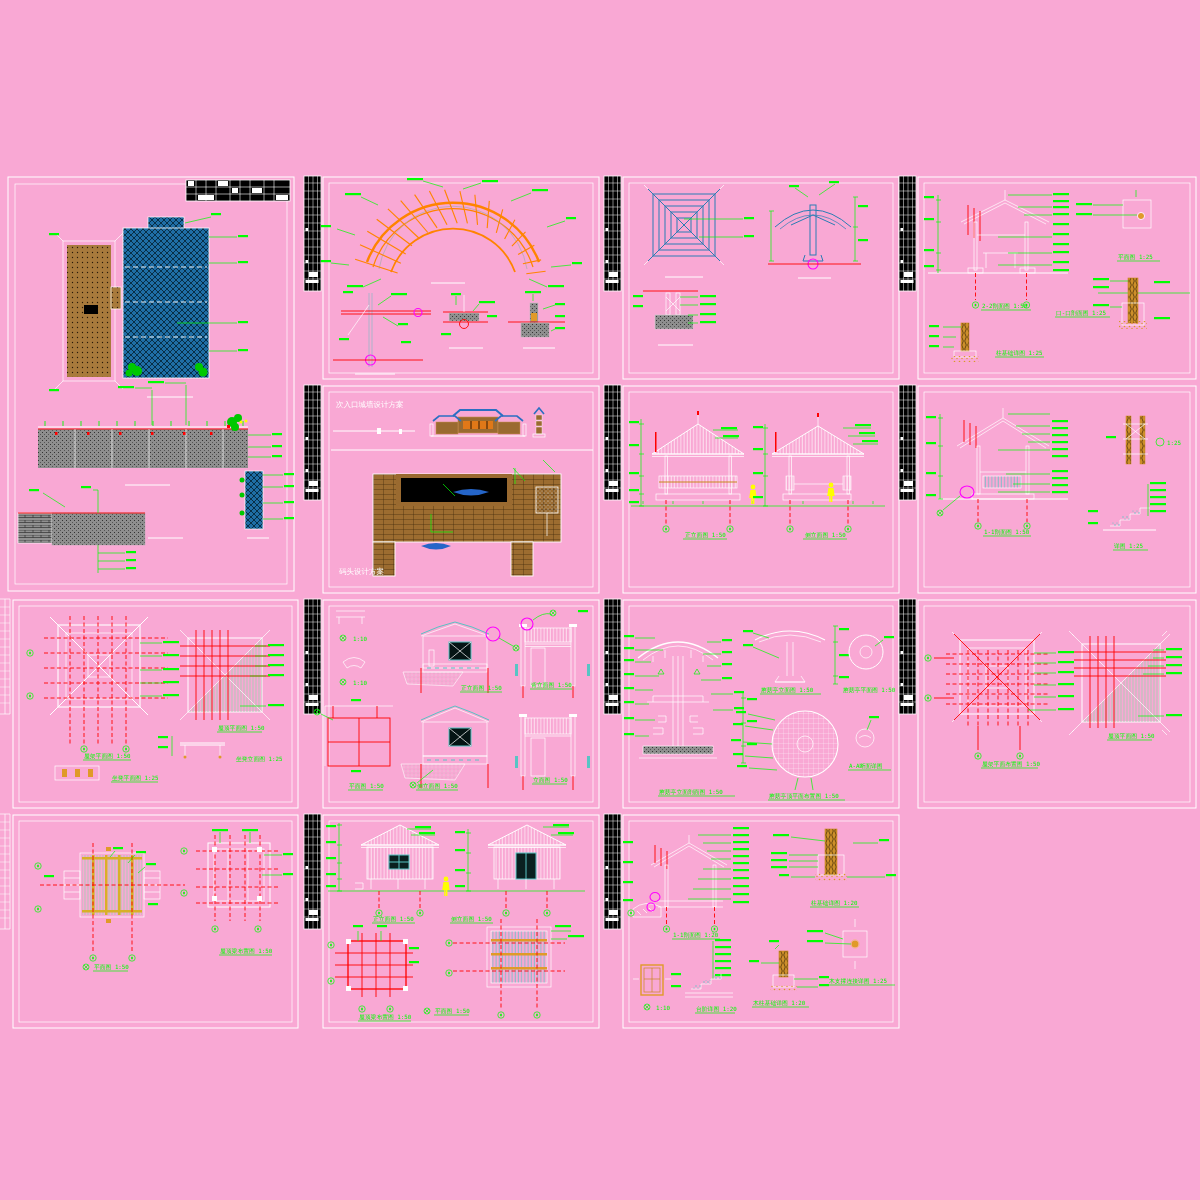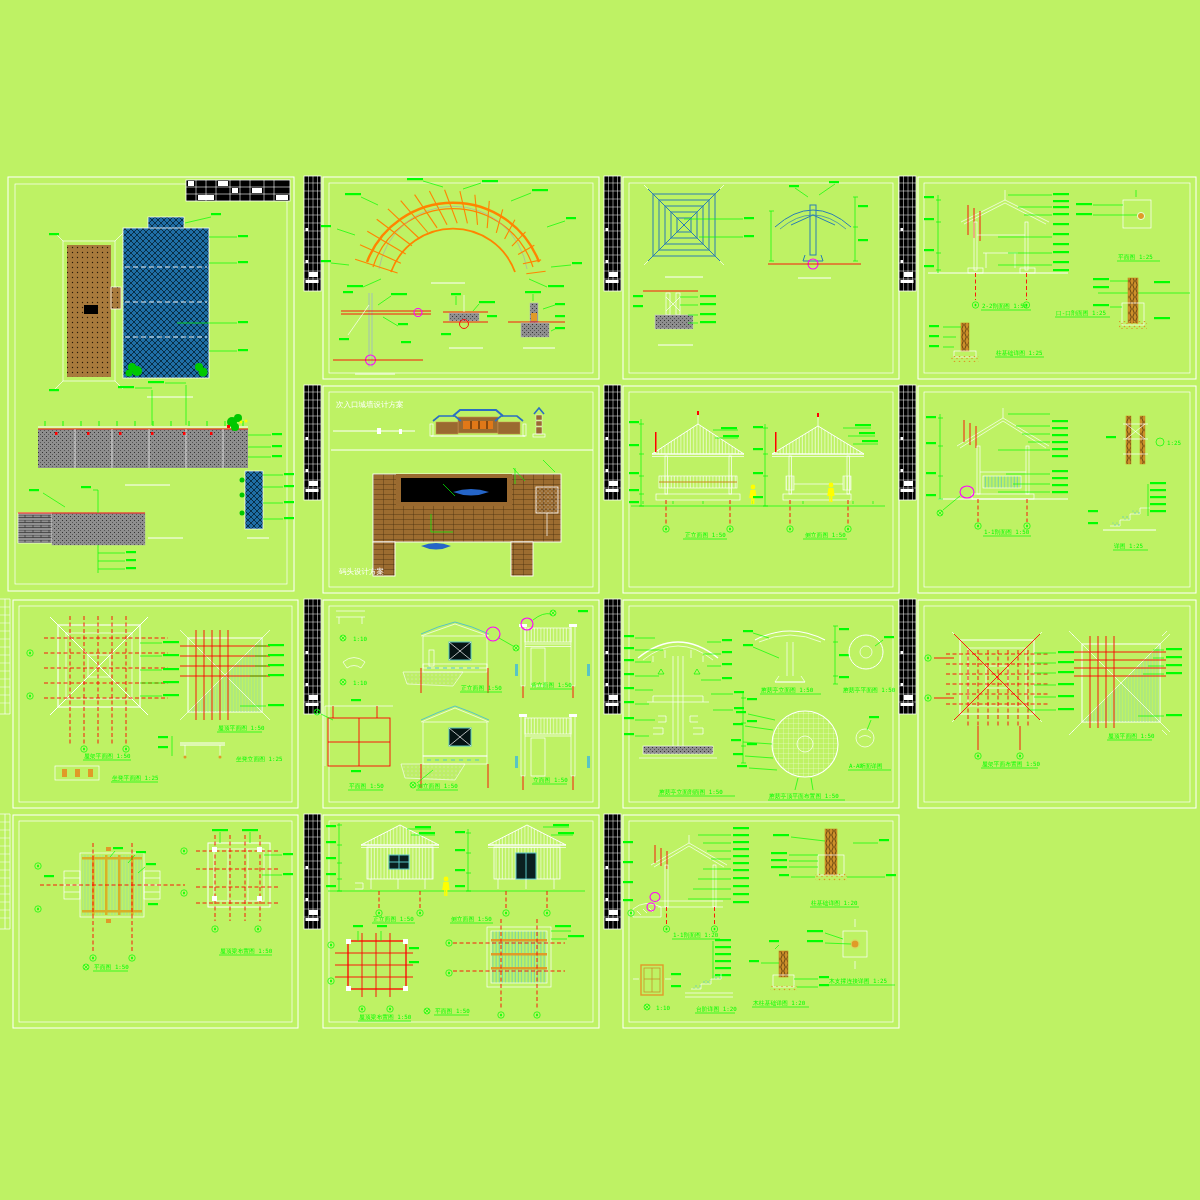--- a/index.html
+++ b/index.html
@@ -1,16 +1,16 @@
 <!DOCTYPE html>
 <html><head>
 <meta charset="utf-8">
 <style>
   html,body{margin:0;padding:0;background:#000;}
-  #canvas{position:relative;width:1200px;height:1200px;background:#bef264;overflow:hidden;}
+  #canvas{position:relative;width:1200px;height:1200px;background:#f9a8d4;overflow:hidden;}
   .sheet{position:absolute;}
   .sheet svg{display:block;}
   .w{stroke:#fff;fill:none;stroke-width:1}
   .w8{stroke:#fff;fill:none;stroke-width:.7}
   .g{stroke:#00ff00;fill:none;stroke-width:.7}
   .b{stroke:#2a7db4;fill:none;stroke-width:1}
   .c{stroke:#58c4c4;fill:none;stroke-width:1}
   .m{stroke:#ff00ff;fill:none;stroke-width:1.1}
   .r{stroke:#ff0000;fill:none;stroke-width:.9}
   .rd{stroke:#ff0000;fill:none;stroke-width:.9;stroke-dasharray:4 2.5}

